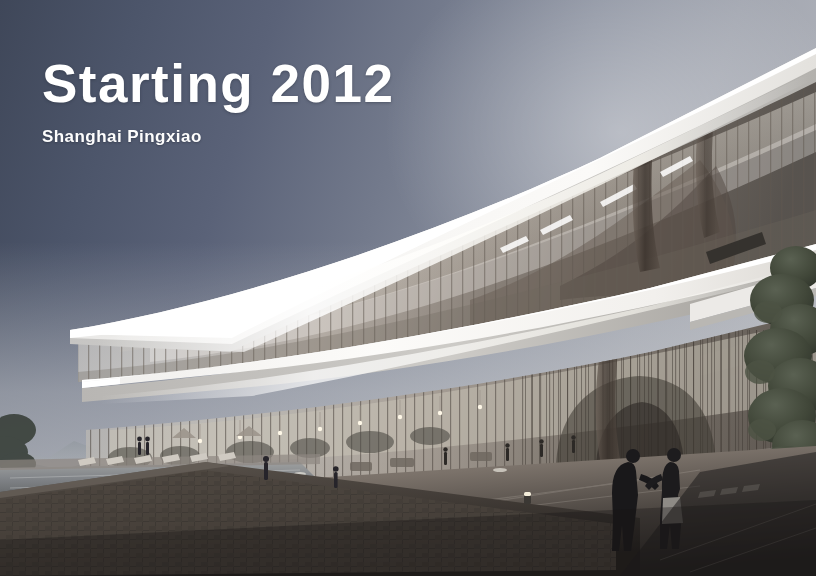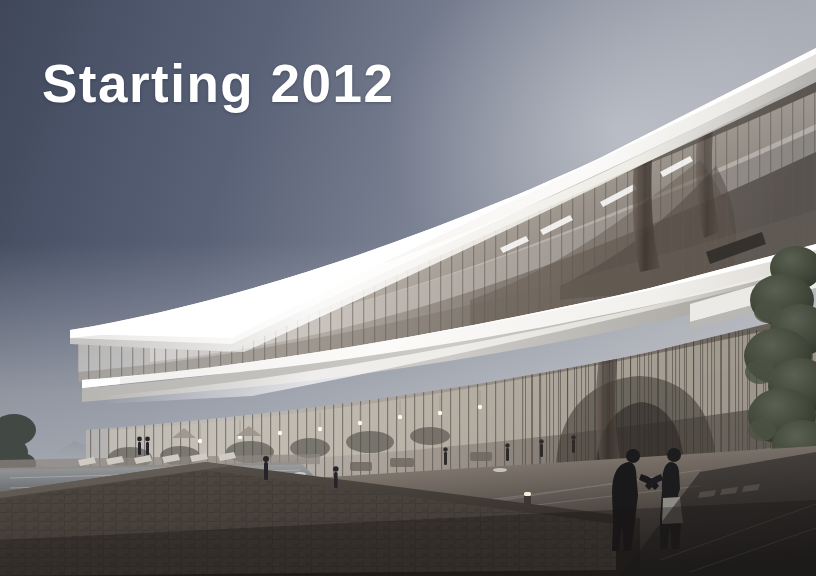--- a/index.html
+++ b/index.html
@@ -462,16 +462,17 @@
       <path d="M660,560 L816,504"></path>
       <path d="M690,572 L816,528"></path>
     </g>
 
     <path d="M0,540 L816,500 L816,576 L0,576 Z" fill="#161413" opacity=".35"></path>
   </svg>
 
   <div class="title-block">
     <div class="main-title">Starting 2012</div>
     <div class="sub-wrap">
+      <div class="sub-line">Shanghai Pingxiao</div>
     </div>
   </div>
 
 </div>
 
 </body></html>

